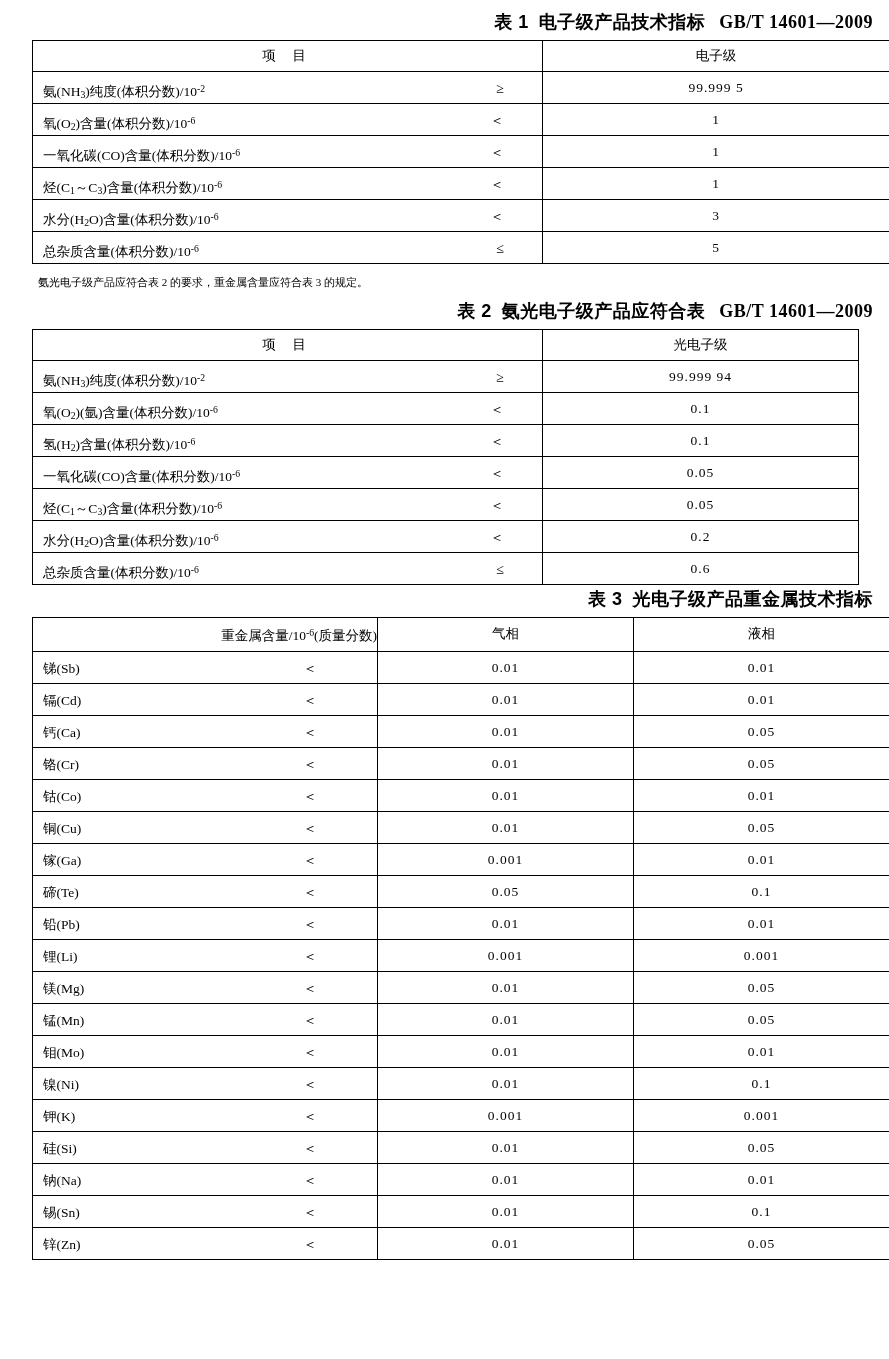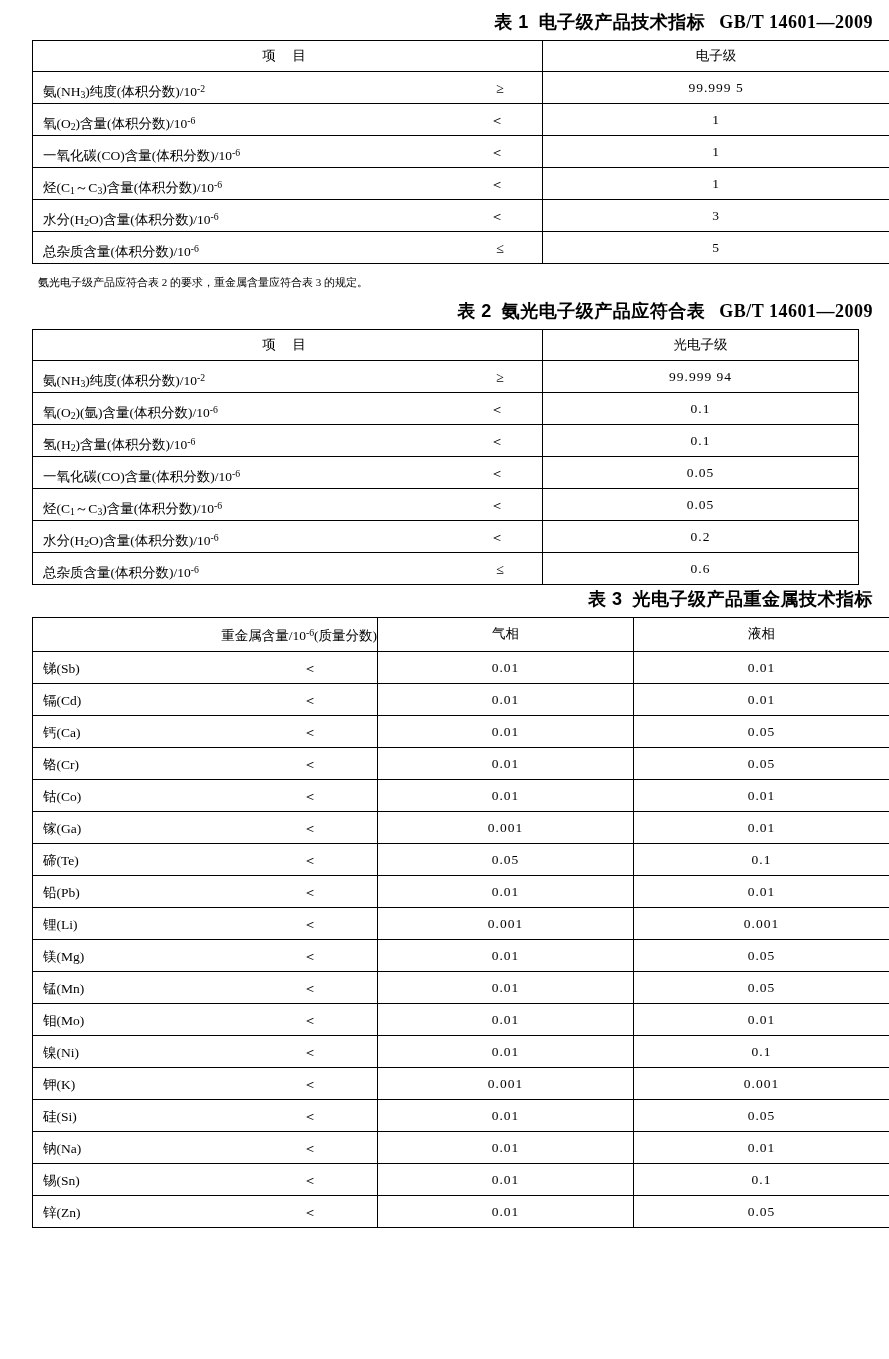--- a/index.html
+++ b/index.html
@@ -330,20 +330,31 @@
               </td>
               <td>
                 <div class="cell-val">0.01</div>
               </td>
               <td>
                 <div class="cell-val">0.01</div>
               </td>
             </tr>
             <tr>
               <td>
+                <div class="cell-item"><span>铜(Cu)</span><span class="op">＜</span></div>
+              </td>
+              <td>
+                <div class="cell-val">0.01</div>
+              </td>
+              <td>
+                <div class="cell-val">0.05</div>
+              </td>
+            </tr>
+            <tr>
+              <td>
                 <div class="cell-item"><span>镓(Ga)</span><span class="op">＜</span></div>
               </td>
               <td>
                 <div class="cell-val">0.001</div>
               </td>
               <td>
                 <div class="cell-val">0.01</div>
               </td>
             </tr>
             <tr>

